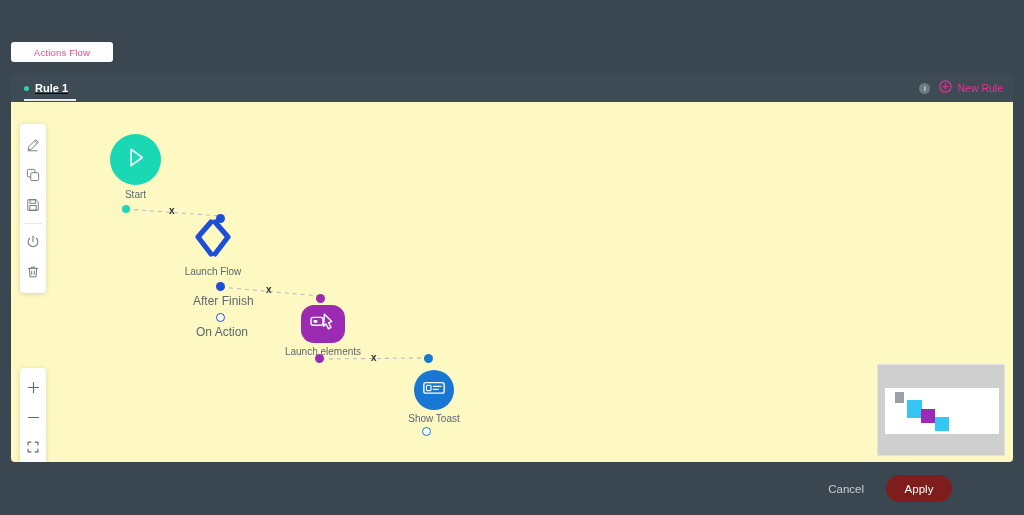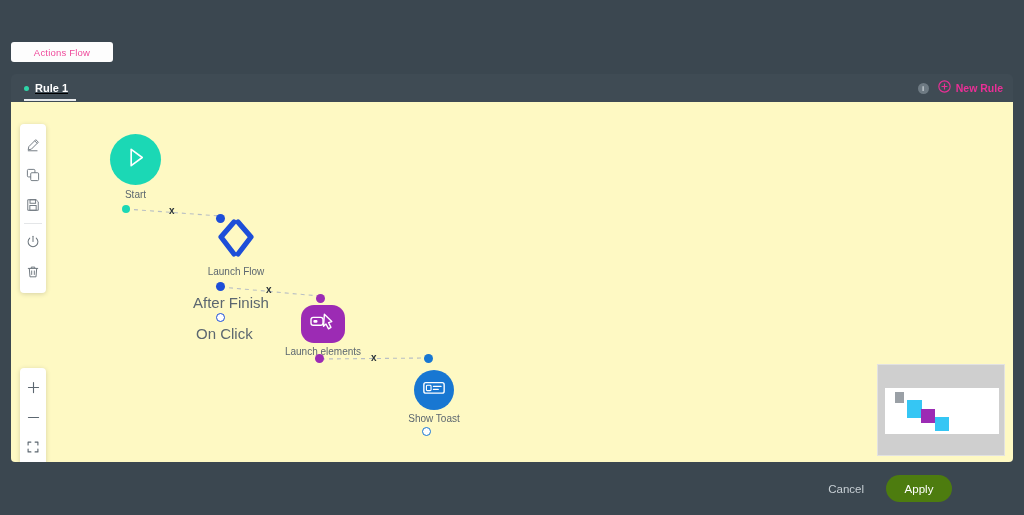--- a/index.html
+++ b/index.html
@@ -96,21 +96,21 @@
     background: #6e7a83;
     color: #cfd6da; font-size: 8px; font-weight: bold;
     display: flex; align-items: center; justify-content: center;
     cursor: pointer;
   }
   .new-rule {
     display: flex; align-items: center; gap: 5px;
     cursor: pointer;
   }
   .new-rule-label {
-    color: #ea2f96; font-size: 10.5px; font-weight: bold;
+    color: #ea2f96; font-size: 10.5px; font-weight: normal;
   }
 
   
   .canvas {
     position: absolute; left: 11px; top: 102px;
     width: 1002px; height: 360px;
     background: #fef9c3;
     border-radius: 0 0 4px 4px;
     overflow: hidden;
   }
@@ -164,21 +164,21 @@
   }
   .port {
     position: absolute;
     border-radius: 50%;
   }
   .port-filled { }
   .port-hollow { background: #ffffff; }
   .port-label {
     position: absolute;
     white-space: nowrap;
-    font-size: 15px;
+    font-size: 12px;
     color: #5c6770;
   }
   .xmark {
     position: absolute;
     font-size: 10px;
     font-weight: bold;
     color: #2b343b;
     font-family: "Liberation Sans", sans-serif;
   }
 
@@ -206,21 +206,21 @@
     gap: 22px;
   }
   .btn-cancel {
     color: #c7cfd4; font-size: 11.5px;
     background: none; border: none;
     cursor: pointer;
     font-family: "Liberation Sans", sans-serif;
   }
   .btn-apply {
     width: 66px; height: 27px;
-    background: #4d7c0f;
+    background: #7f1d1d;
     border: none; border-radius: 14px;
     color: #ffffff; font-size: 11.5px;
     cursor: pointer;
     font-family: "Liberation Sans", sans-serif;
   }
 </style>
 </head>
 <body>
 
 <div id="app">
@@ -322,38 +322,38 @@
         <span>
           <svg width="25" height="25" viewBox="0 0 26 26">
             <path d="M8.5 4.5 L20 13 L8.5 21.5 Z" fill="none" stroke="#ffffff" stroke-width="1.7" stroke-linejoin="round"></path>
           </svg>
         </span>
       </div>
       <div class="node-label" style="left:-10px;top:55px;width:71px;">Start</div>
     </div>
     <div class="port port-filled" style="left:111px;top:103px;width:8px;height:8px;background:#1bd8b5;"></div>
 
-    <div class="node" style="left:201px;top:118px;">
+    <div class="node" style="left:178px;top:118px;">
       <div class="node-rounded" style="width:48px;height:44px;background:transparent;">
         <span>
           <svg width="46" height="42" viewBox="0 0 46 42">
             <path d="M21 3 L8 18 L21 35" fill="none" stroke="#1d4ed8" stroke-width="5.2" stroke-linecap="round" stroke-linejoin="round"></path>
             <path d="M25 3 L38 18 L25 35" fill="none" stroke="#1d4ed8" stroke-width="5.2" stroke-linecap="round" stroke-linejoin="round"></path>
           </svg>
         </span>
       </div>
       <div class="node-label" style="left:-18px;top:46px;width:84px;">Launch Flow</div>
     </div>
     <div class="port port-filled" style="left:205px;top:112px;width:9px;height:9px;background:#1d4ed8;"></div>
 
     <div class="port port-filled" style="left:205px;top:180px;width:9px;height:9px;background:#1d4ed8;"></div>
     <div class="port-label" style="left:182px;top:192px;">After Finish</div>
 
     <div class="port port-hollow" style="left:205px;top:211px;width:9px;height:9px;border:1.6px solid #1d4ed8;"></div>
-    <div class="port-label" style="left:185px;top:223px;">On Click</div>
+    <div class="port-label" style="left:185px;top:223px;">On Action</div>
 
     <div class="node" style="left:290px;top:203px;">
       <div class="node-rounded" style="width:44px;height:38px;background:#9c2bb4;">
         <span>
           <svg width="28" height="24" viewBox="0 0 30 26">
             <rect x="2" y="8" width="13" height="8.5" rx="2.4" fill="none" stroke="#ffffff" stroke-width="1.5"></rect>
             <rect x="4.6" y="10.8" width="4.4" height="3" rx="1.2" fill="#ffffff"></rect>
             <path d="M16.5 4.5 L24.5 12.5 L21 13.6 L23.6 18.8 L21 20.4 L18.2 15.2 L15.6 17.6 Z" fill="#9c2bb4" stroke="#ffffff" stroke-width="1.5" stroke-linejoin="round"></path>
           </svg>
         </span>

